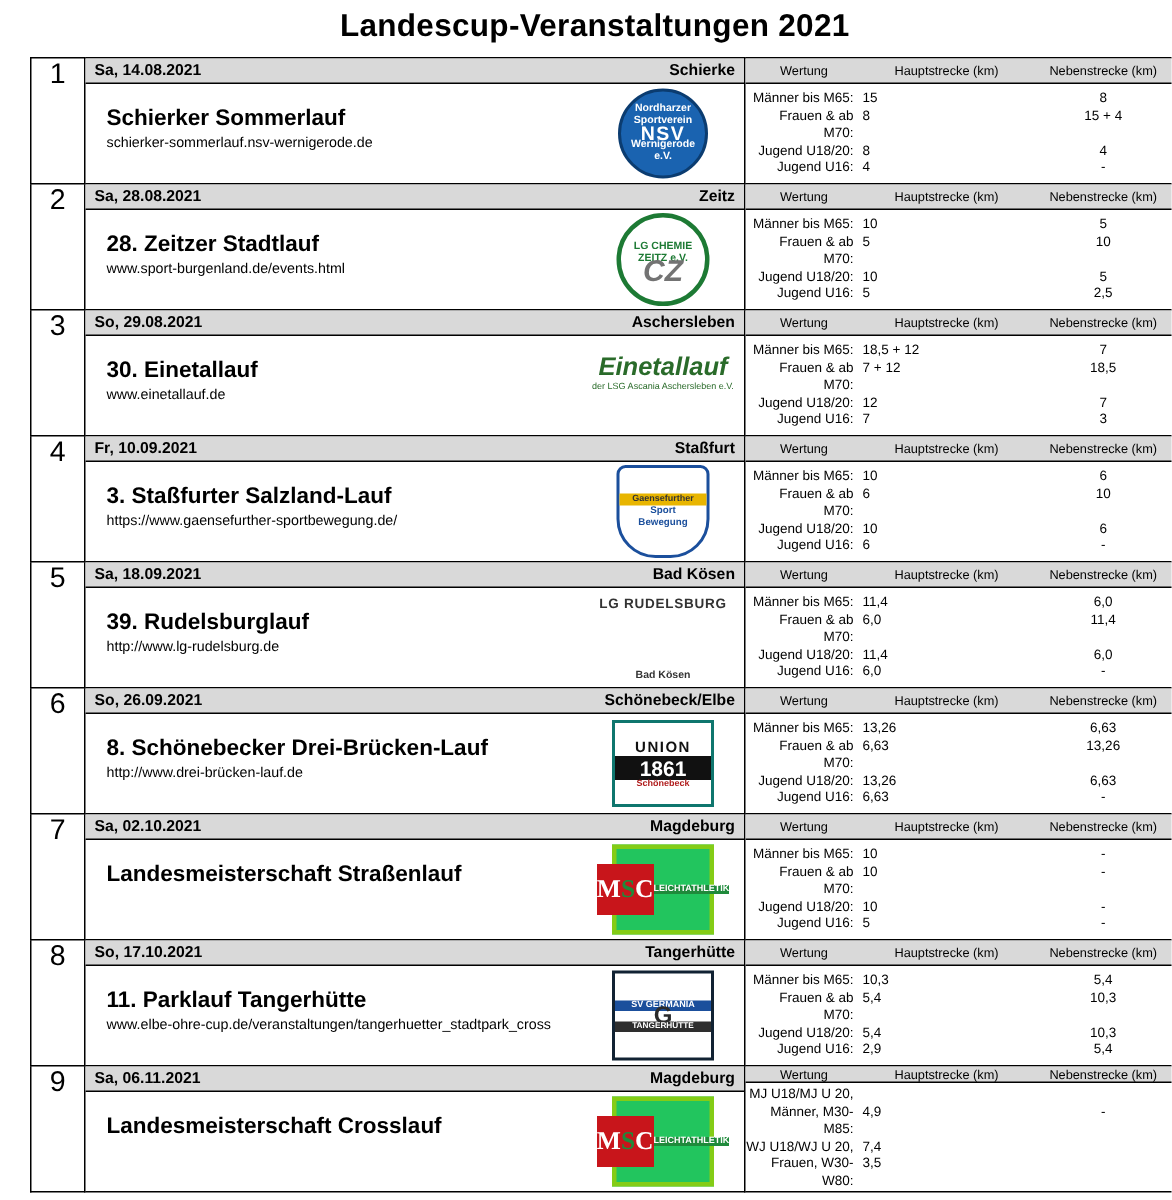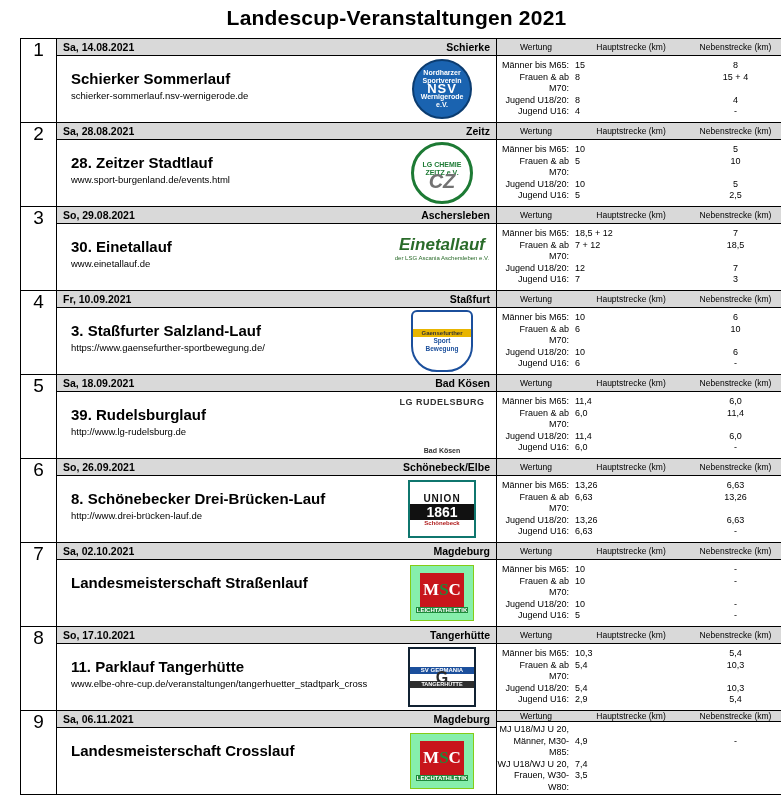--- a/index.html
+++ b/index.html
@@ -129,22 +129,22 @@
   }
   .logo-rudels .big{font-size:9px;letter-spacing:0.5px;}
   .logo-union{
     width:64px;height:54px;background:#ffffff;border:2px solid #0f766e;
     display:flex;flex-direction:column;align-items:center;justify-content:center;
   }
   .logo-union .u1{font-size:10px;font-weight:bold;color:#111;letter-spacing:1px;}
   .logo-union .u2{font-size:14px;font-weight:bold;background:#111;color:#fff;width:100%;text-align:center;}
   .logo-union .u3{font-size:6px;color:#b01c1c;font-weight:bold;}
   .logo-msc{
-    width:62px;height:54px;background:#86efac;border:1px solid #84cc16;
-    display:flex;flex-direction:column;align-items:center;justify-content:center;
+    width:62px;height:54px;background:#22c55e;border:3px solid #84cc16;
+    display:flex;align-items:center;justify-content:center;
   }
   .logo-msc .sq{
     width:44px;height:34px;background:#c8151b;color:#fff;
     display:flex;align-items:center;justify-content:center;
     font-size:17px;font-weight:bold;font-family:"Liberation Serif",serif;
   }
   .logo-msc .sq span{color:#1f8a3b;}
   .logo-msc .lab{background:#1f8a3b;color:#fff;font-size:6px;font-weight:bold;width:52px;text-align:center;}
   .logo-germania{
     width:64px;height:56px;background:#ffffff;border:2px solid #123;

